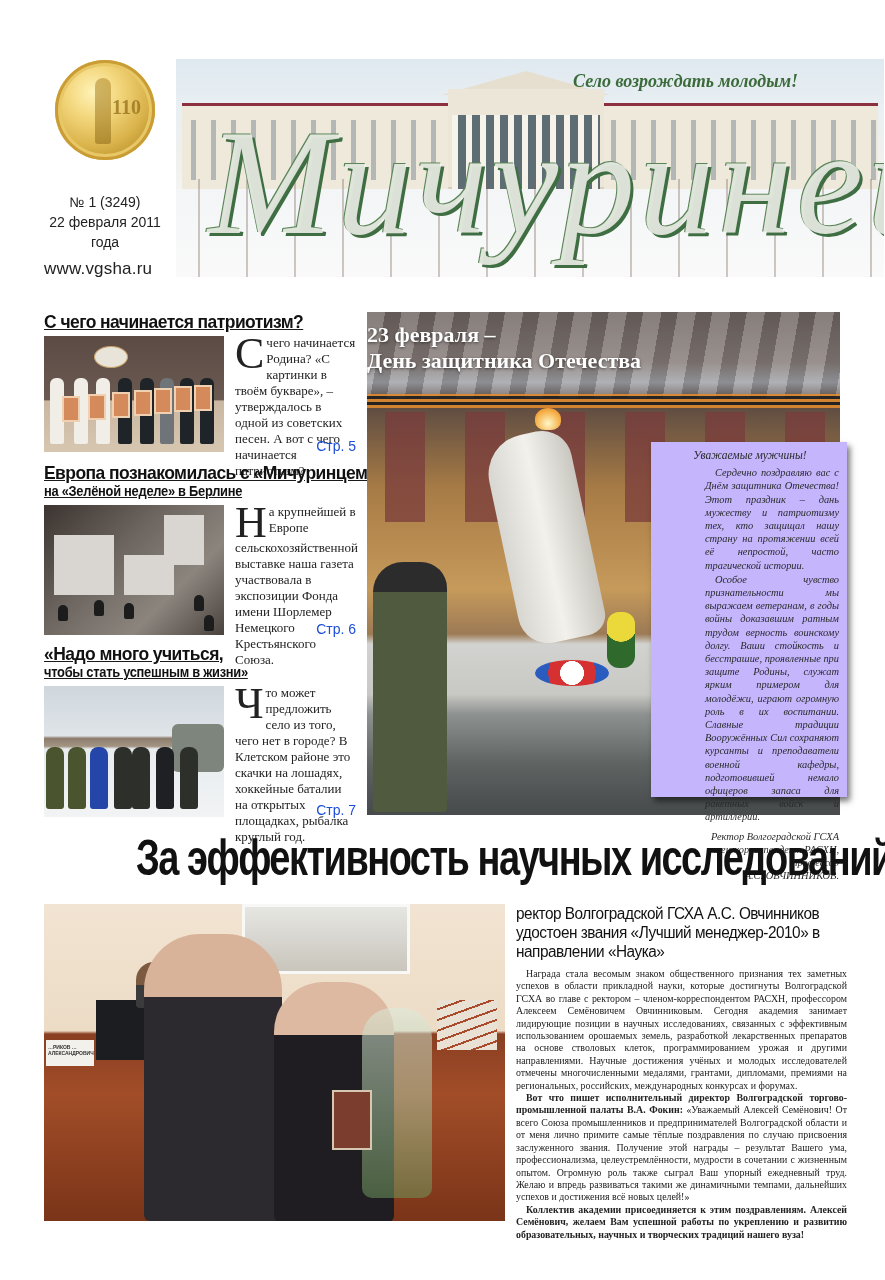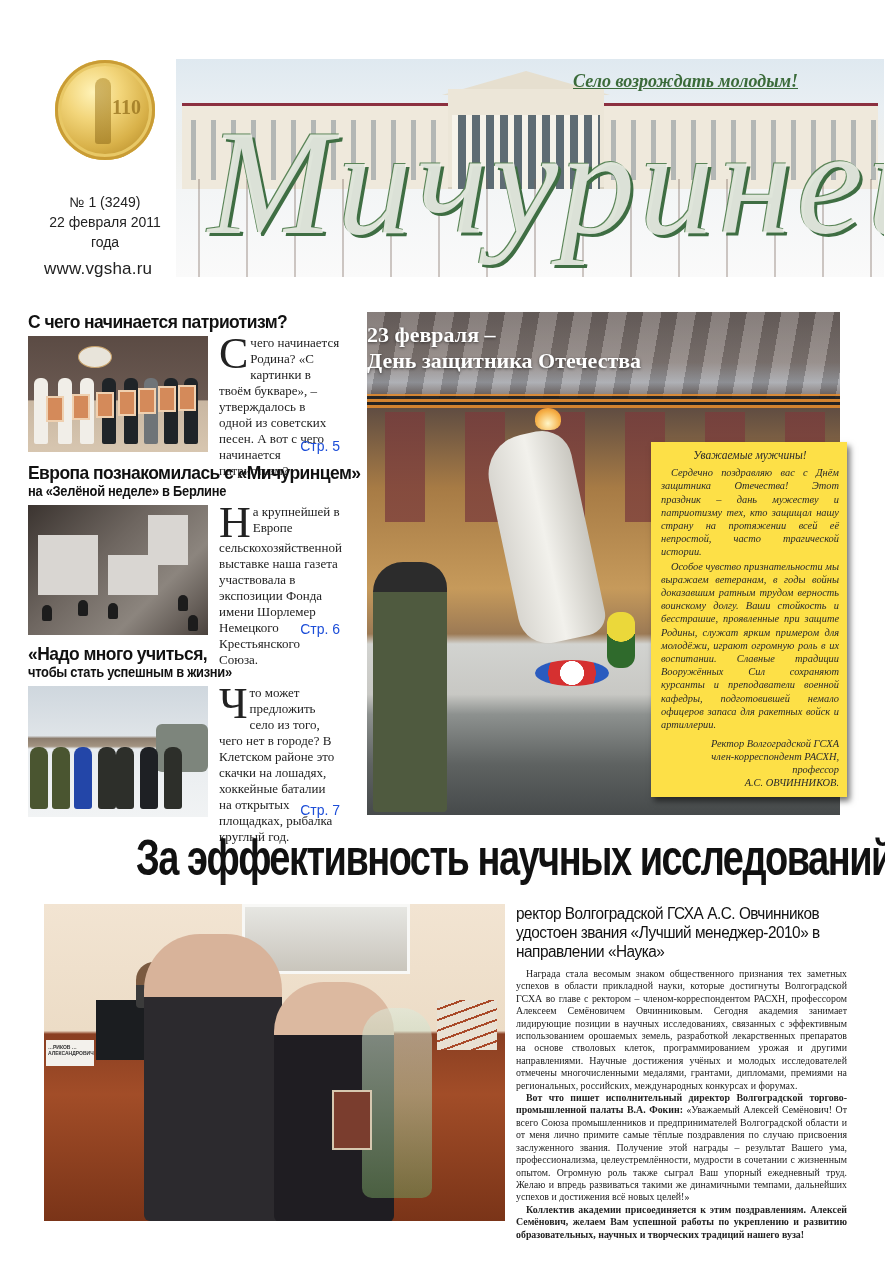--- a/index.html
+++ b/index.html
@@ -44,29 +44,29 @@
   .banner .cols {
     position: absolute; left: 276px; top: 56px; width: 148px; height: 74px;
     background: repeating-linear-gradient(90deg, #f6f3ea 0 6px, #5e6c74 6px 14px);
   }
   .banner .snow { position: absolute; left: 0; right: 0; top: 130px; bottom: 0; background: linear-gradient(#f3f5f6, #fafafa); }
   .banner .trees {
     position: absolute; left: 0; right: 0; top: 120px; bottom: 0;
     background: repeating-linear-gradient(90deg, transparent 0 22px, rgba(120,100,90,.35) 22px 24px, transparent 24px 48px);
   }
   .banner .slogan {
-    position: absolute; right: 86px; top: 12px; font: italic bold 18px "Liberation Serif", serif; color: #3b6b3a; text-decoration: underline;
+    position: absolute; right: 86px; top: 12px; font: italic bold 18px "Liberation Serif", serif; color: #3b6b3a;
   }
   .banner .title {
     position: absolute; left: 32px; top: 48px; font: italic 150px/1 "Liberation Serif", serif; letter-spacing: 4px;
     color: rgba(245,245,240,.86); text-shadow: 3px 3px 0 #3f6e43, -1px -1px 0 #5b8558;
   }
 
   
-  .teaser { position: absolute; left: 28px; width: 312px; }
+  .teaser { position: absolute; left: 44px; width: 312px; text-decoration: underline; }
   .teaser h2 { font: bold 19px/21px "Liberation Sans", sans-serif; letter-spacing: -0.6px; color: #111; transform: scaleX(.92); transform-origin: left; white-space: nowrap; }
   .teaser h3 { font: bold 14px/17px "Liberation Sans", sans-serif; color: #111; letter-spacing: -0.3px; transform: scaleX(.92); transform-origin: left; white-space: nowrap; }
   .teaser .photo { position: absolute; left: 0; width: 180px; height: 116px; overflow: hidden; }
   .teaser .text { position: absolute; left: 191px; width: 122px; font: 13px/16px "Liberation Serif", serif; color: #222; text-align: left; }
   .teaser .drop { float: left; font: 44px/34px "Liberation Serif", serif; margin: 2px 2px 0 0; color: #222; }
   .teaser .page { position: absolute; right: 0; font: 14px "Liberation Sans", sans-serif; color: #1d4ed8; }
 
   .ph-class { background: linear-gradient(#5b4b44 0%, #6b5a52 55%, #c9b7a2 56%, #d7c6b0 100%); }
   .ph-class .kid { position: absolute; bottom: 8px; width: 14px; height: 66px; background: #1f2428; border-radius: 6px 6px 2px 2px; }
   .ph-class .portrait { position: absolute; width: 18px; height: 26px; background: #d48a5a; border: 2px solid #efd0b0; }
@@ -97,26 +97,26 @@
     background: linear-gradient(#2c2c2c 0 12%, #4f5a3f 12% 100%); border-radius: 30px 26px 4px 4px; }
   .feature .wreath { position: absolute; left: 168px; top: 348px; width: 74px; height: 26px; border-radius: 50%;
     background: radial-gradient(circle, #ffffff 0 30%, #d63030 31% 60%, #2a5bbf 61% 100%); }
   .feature .yellow { position: absolute; left: 240px; top: 300px; width: 28px; height: 56px; border-radius: 12px;
     background: radial-gradient(circle at 50% 25%, #ebd83a 0 35%, #2f6a2c 36%); }
   .feature .headline {
     position: absolute; left: 0; width: 100%; top: 10px; text-align: left;
     font: bold 22px/26px "Liberation Serif", serif; color: #ffffff; text-shadow: 0 1px 3px rgba(0,0,0,.55);
   }
   .letter {
-    position: absolute; left: 651px; top: 442px; width: 196px; height: 355px; background: #fde047;
+    position: absolute; left: 651px; top: 442px; width: 196px; height: 355px; background: #c4b5fd;
     box-shadow: 3px 4px 6px rgba(0,0,0,.55); padding: 7px 8px 0 10px;
     font: italic 10.4px/13.2px "Liberation Serif", serif; color: #2a2a2a; text-align: justify;
   }
   .letter .greet { text-align: center; font-size: 11.5px; margin-bottom: 4px; }
-  .letter p { text-indent: 10px; margin-bottom: 1px; }
+  .letter p { text-indent: 10px; margin-bottom: 1px; margin-left: 44px; }
   .letter .sig { text-align: right; margin-top: 6px; line-height: 13px; }
 
   
   .main-head {
     position: absolute; left: 136px; top: 830px; font: bold 50px/56px "Liberation Sans", sans-serif; color: #111;
     letter-spacing: -2px; transform: scaleX(.76); transform-origin: left; white-space: nowrap;
   }
   .award-photo { position: absolute; left: 44px; top: 904px; width: 461px; height: 317px; overflow: hidden;
     background: linear-gradient(#f2e4d2 0%, #ecdcc6 40%, #8a3f22 41%, #a24d28 60%, #7a3418 100%); }
   .award-photo .screen { position: absolute; left: 198px; top: 0; width: 168px; height: 70px; background: linear-gradient(#e6e6e2, #c9c5bc); border: 3px solid #f8f8f6; }

